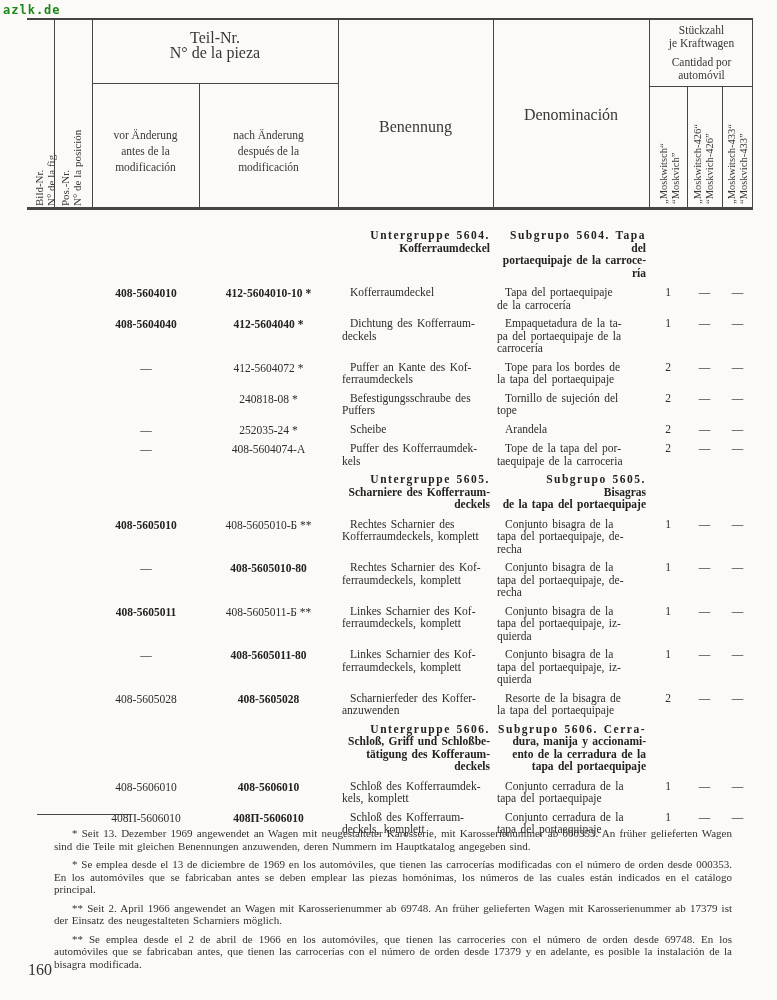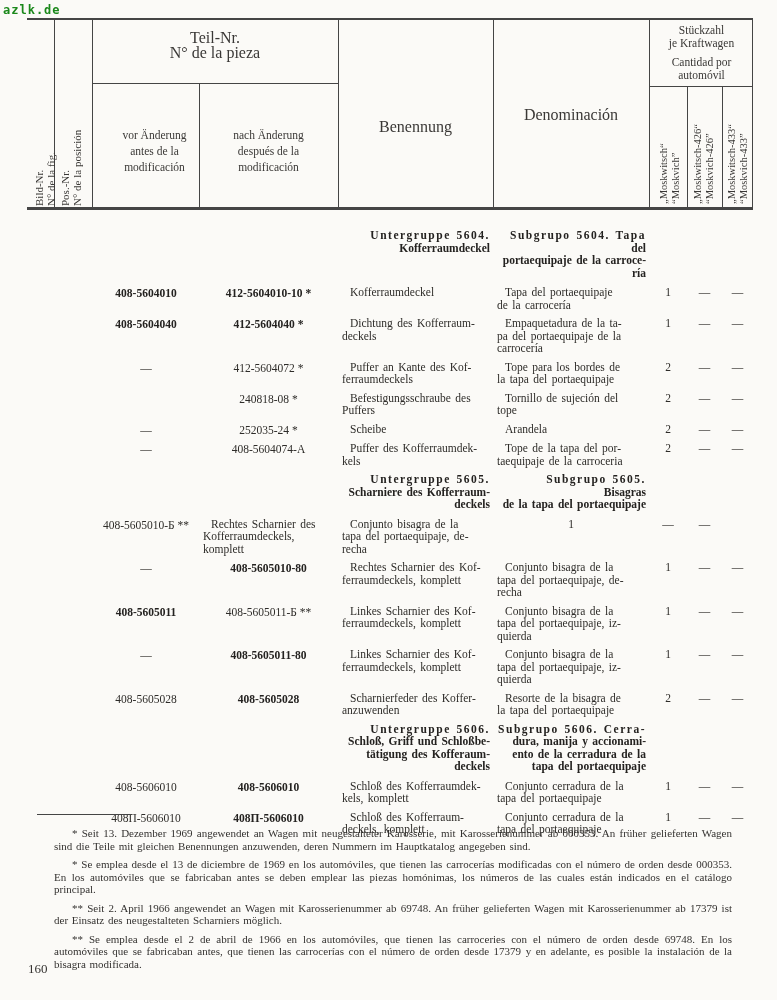--- a/index.html
+++ b/index.html
@@ -36,21 +36,21 @@
     font-size:11.5px;line-height:12.5px;white-space:pre-line;
     padding:0 3px 0 4px;text-indent:8px;word-spacing:1.5px;
   }
   .q{text-align:center;font-size:11.5px;line-height:12.5px;}
   .sec{margin:5px 0 7px;}
   .sec .de,.sec .es{font-weight:bold;text-align:right;text-indent:0;color:#242220;}
   .sec .de::first-line,.sec .es::first-line{letter-spacing:1.5px;}
   .foot{position:absolute;left:37px;top:814px;width:712px;font-size:11px;line-height:12.5px;color:#343230;}
   .foot-rule{width:95px;height:1px;background:#454545;margin-bottom:12px;}
   .foot p{margin:0 17px 6px;text-align:justify;text-indent:18px;word-spacing:1px;}
-  .pageno{position:absolute;left:28px;top:961px;font-size:13px;color:#343230;}
+  .pageno{position:absolute;left:28px;top:961px;font-size:16px;color:#343230;}
 </style>
 </head>
 <body>
 
 <div class="watermark">azlk.de</div>
 
 <div class="rule" style="left:27px;top:18px;width:726px;height:2px;"></div>
 <div class="rule" style="left:27px;top:207px;width:726px;height:3px;"></div>
 <div class="rule" style="left:54px;top:18px;width:1px;height:190px;"></div>
 <div class="rule" style="left:92px;top:18px;width:1px;height:190px;"></div>
@@ -63,21 +63,21 @@
 <div class="rule" style="left:752px;top:18px;width:1px;height:190px;"></div>
 <div class="rule" style="left:92px;top:83px;width:246px;height:1px;"></div>
 <div class="rule" style="left:649px;top:86px;width:104px;height:1px;"></div>
 
 <div class="vrot" style="left:34px;top:206px;width:112px;">Bild-Nr.
 N° de la fig.</div>
 <div class="vrot" style="left:60px;top:206px;width:150px;">Pos.-Nr.
 N° de la posición</div>
 <div class="hlabel" style="left:92px;top:30px;width:246px;">Teil-Nr.
 N° de la pieza</div>
-<div class="hlabel small" style="left:101px;top:127px;width:107px;">vor Änderung
+<div class="hlabel small" style="left:92px;top:127px;width:107px;">vor Änderung
 antes de la
 modificación</div>
 <div class="hlabel small" style="left:199px;top:127px;width:139px;">nach Änderung
 después de la
 modificación</div>
 <div class="hlabel" style="left:338px;top:107px;width:155px;margin-top:12px;">Benennung</div>
 <div class="hlabel" style="left:493px;top:107px;width:156px;text-align:center;">Denominación</div>
 <div class="hlabel stk" style="left:650px;top:24px;width:103px;">Stückzahl
 je Kraftwagen</div>
 <div class="hlabel stk" style="left:650px;top:56px;width:103px;">Cantidad por
@@ -190,20 +190,21 @@
 deckels</div>
     <div class="cell es">Subgrupo 5605. Bisagras
 de la tapa del portaequipaje</div>
     <div class="cell"></div>
       <div class="cell"></div>
       <div class="cell"></div>
   </div>
 
   <div class="row">
     <div class="cell"></div>
+    <div class="cell num b">408-5605010</div>
     <div class="cell num">408-5605010-Б **</div>
     <div class="cell de">Rechtes Scharnier des
 Kofferraumdeckels, komplett</div>
     <div class="cell es">Conjunto bisagra de la
 tapa del portaequipaje, de-
 recha</div>
     <div class="cell q">1</div>
     <div class="cell q">—</div>
     <div class="cell q">—</div>
   </div>

